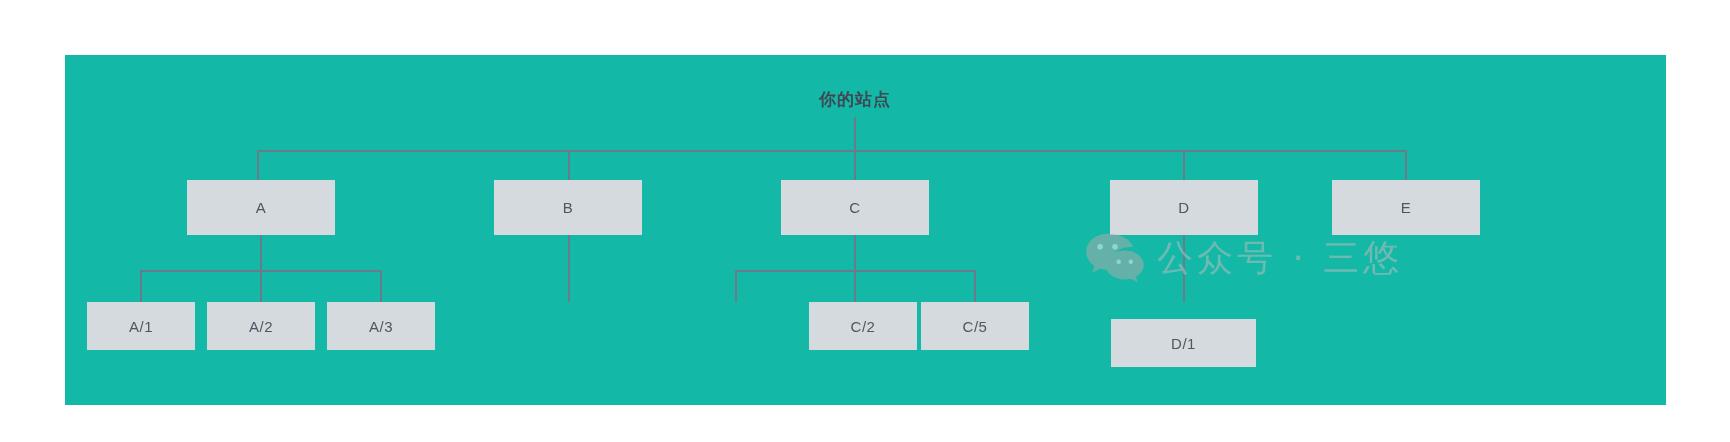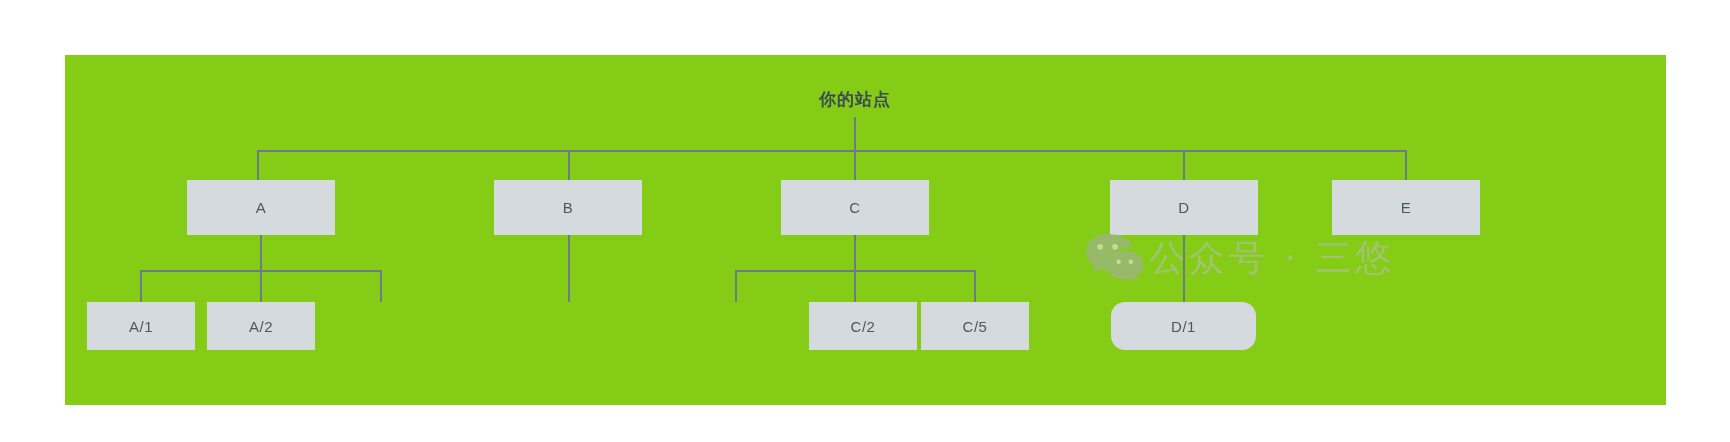--- a/index.html
+++ b/index.html
@@ -13,21 +13,21 @@
     font-family: "Liberation Sans", "DejaVu Sans", sans-serif;
     overflow: hidden;
   }
 
   #sitemap-canvas {
     position: absolute;
     left: 65px;
     top: 55px;
     width: 1601px;
     height: 350px;
-    background: #84cc16;
+    background: #14b8a6;
   }
 
   
   .node {
     position: absolute;
     background: #d5dadf;
     color: #4a5863;
     font-size: 15px;
     letter-spacing: 0.5px;
     display: flex;
@@ -70,21 +70,21 @@
   .conn.v { width: 2px; }
   .conn.h { height: 2px; }
 
   
   #watermark {
     position: absolute;
     left: 1085px;
     top: 232px;
     display: flex;
     align-items: center;
-    gap: 4px;
+    gap: 12px;
     opacity: 0.55;
     pointer-events: none;
     user-select: none;
   }
   #watermark .wm-logo {
     width: 60px;
     height: 52px;
     position: relative;
     flex: none;
   }
@@ -140,38 +140,41 @@
   <div class="conn v" style="left:75px; top:215px; height:32px;"></div>
   <div class="conn v" style="left:195px; top:215px; height:32px;"></div>
   <div class="conn v" style="left:315px; top:215px; height:32px;"></div>
 
   <div class="node" style="left:22px; top:247px; width:108px; height:48px;">
     <span>A/1</span>
   </div>
   <div class="node" style="left:142px; top:247px; width:108px; height:48px;">
     <span>A/2</span>
   </div>
+  <div class="node" style="left:262px; top:247px; width:108px; height:48px;">
+    <span>A/3</span>
+  </div>
 
   <div class="conn v" style="left:503px; top:180px; height:67px;"></div>
 
   <div class="conn v" style="left:789px; top:180px; height:35px;"></div>
   <div class="conn h" style="left:670px; top:215px; width:240px;"></div>
   <div class="conn v" style="left:670px; top:215px; height:32px;"></div>
   <div class="conn v" style="left:789px; top:215px; height:32px;"></div>
   <div class="conn v" style="left:909px; top:215px; height:32px;"></div>
 
   <div class="node" style="left:736px; top:247px; width:108px; height:48px;margin-left:8px;">
     <span>C/2</span>
   </div>
   <div class="node" style="left:856px; top:247px; width:108px; height:48px;">
     <span>C/5</span>
   </div>
 
   <div class="conn v" style="left:1118px; top:180px; height:67px;"></div>
-  <div class="node stacked" style="left:1046px; top:247px; width:145px; height:48px;border-radius:14px;">
+  <div class="node stacked" style="left:1046px; top:264px; width:145px; height:48px;">
     <span>D/1</span>
   </div>
 
 </div>
 
 <div id="watermark">
   <div class="wm-logo">
     <svg viewBox="0 0 64 56" width="60" height="52" aria-hidden="true">
       <path fill="#a8abad" d="M24 2C11.3 2 1 10.7 1 21.4c0 6.1 3.4 11.6 8.7 15.1L7.4 44l8.6-4.4c2.5.7 5.2 1.1 8 1.1.9 0 1.8 0 2.7-.1-.6-1.7-.9-3.5-.9-5.3 0-10.6 10.3-19.2 23-19.2.9 0 1.7 0 2.5.1C49.4 8.5 37.8 2 24 2z"></path>
       <circle fill="#f1f2f4" cx="16" cy="16" r="3"></circle>

